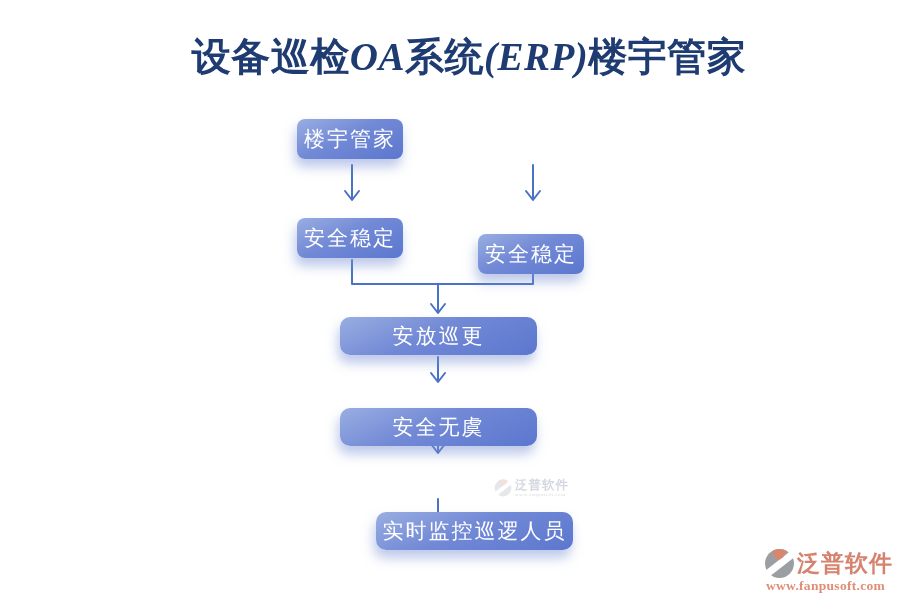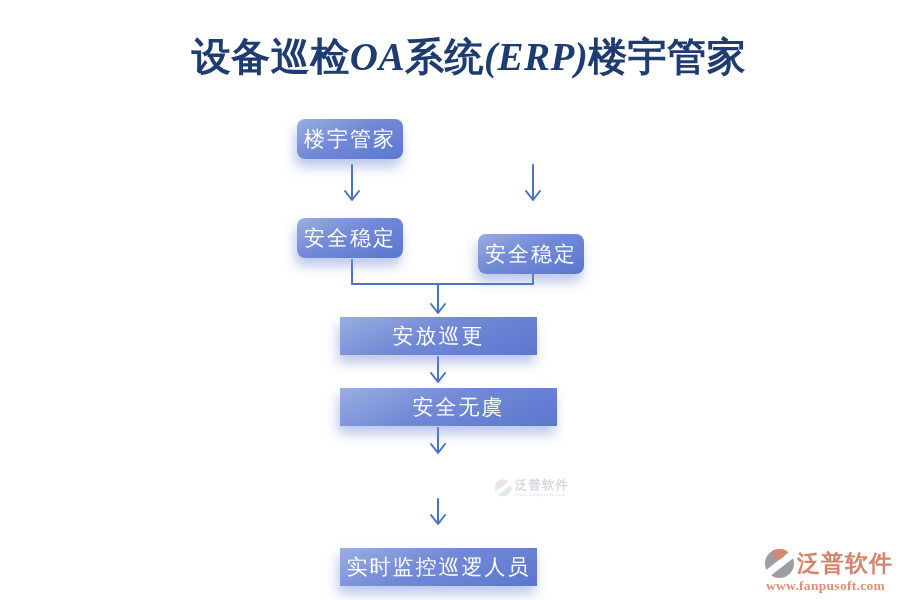--- a/index.html
+++ b/index.html
@@ -26,21 +26,21 @@
   .node {
     position: absolute;
     display: flex; align-items: center; justify-content: center;
     color: #FFFFFF;
     background: linear-gradient(155deg, #99AEE1 0%, #7289D6 45%, #5B77CE 100%);
     box-shadow: -2px 8px 12px rgba(124,148,214,0.5);
     letter-spacing: 2px;
     white-space: nowrap;
   }
   .node.small { width: 106px; height: 40px; font-size: 21px; border-radius: 8px; }
-  .node.wide  { width: 197px; height: 38px; font-size: 21px; border-radius: 0; left: 340px; }
+  .node.wide  { width: 197px; height: 38px; font-size: 21px; border-radius: 10px; left: 340px; }
   .watermark {
     position: absolute; left: 494px; top: 478px;
     display: flex; align-items: flex-start; gap: 3px;
     opacity: 0.85; pointer-events: none;
   }
   .watermark .wm-icon { opacity: 0.55; margin-top: 1px; }
   .watermark .wm-col { display: flex; flex-direction: column; }
   .watermark .wm-name {
     font-size: 12.5px; font-weight: bold; color: #cdd2dc;
     letter-spacing: 1px; line-height: 14px;
@@ -86,24 +86,24 @@
 
   <div class="node small" style="left:297px; top:119px;">楼宇管家</div>
 
 
   <div class="node small" style="left:297px; top:218px;">安全稳定</div>
 
   <div class="node small" style="left:478px; top:234px;text-align:center;">安全稳定</div>
 
   <div class="node wide" style="top:317px;">安放巡更</div>
 
-  <div class="node wide" style="top:388px;padding-left:20px;">安全无虞</div>
+  <div class="node wide" style="top:408px;">安全无虞</div>
 
 
-  <div class="node wide" style="top:548px;">实时监控巡逻人员</div>
+  <div class="node wide" style="top:512px;margin-left:36px;">实时监控巡逻人员</div>
 
   <div class="watermark">
     <svg class="wm-icon" width="18" height="18" viewBox="0 0 30 30">
       <circle cx="15" cy="15" r="14" fill="#c9ccd4"></circle>
       <rect x="-6" y="12" width="42" height="7" fill="#ffffff" transform="rotate(-38 15 15)"></rect>
       <path d="M8,3 Q15,-1 22,3 Q20,10 13,12 Q9,8 8,3 Z" fill="#e3c0b6"></path>
     </svg>
     <span class="wm-col">
       <span class="wm-name">泛普软件</span>
       <span class="wm-sub">www.fanpusoft.com</span>

